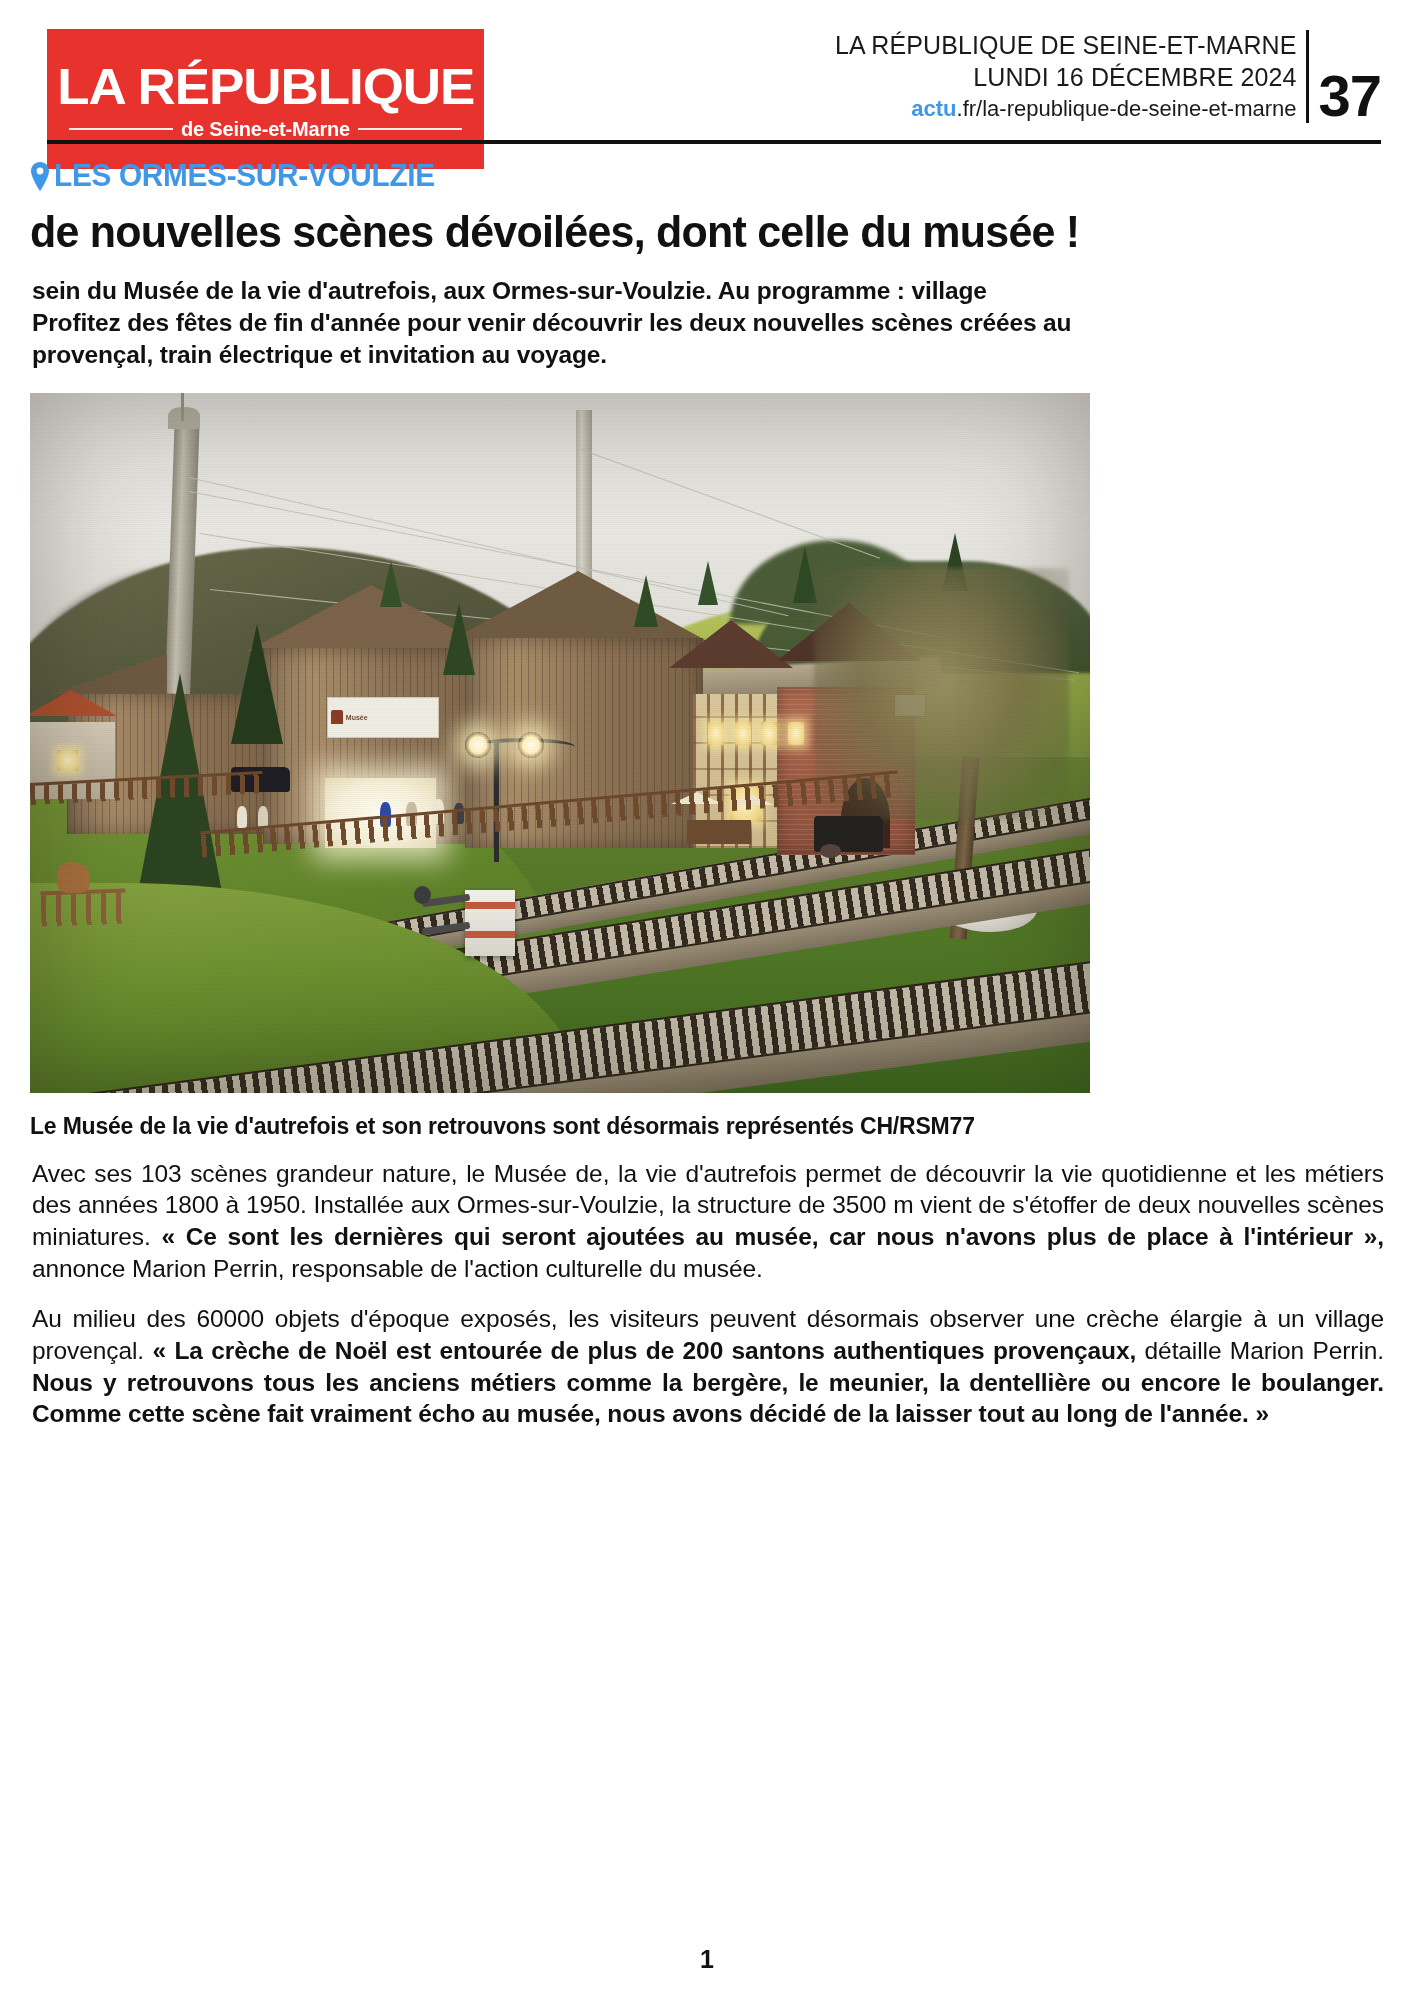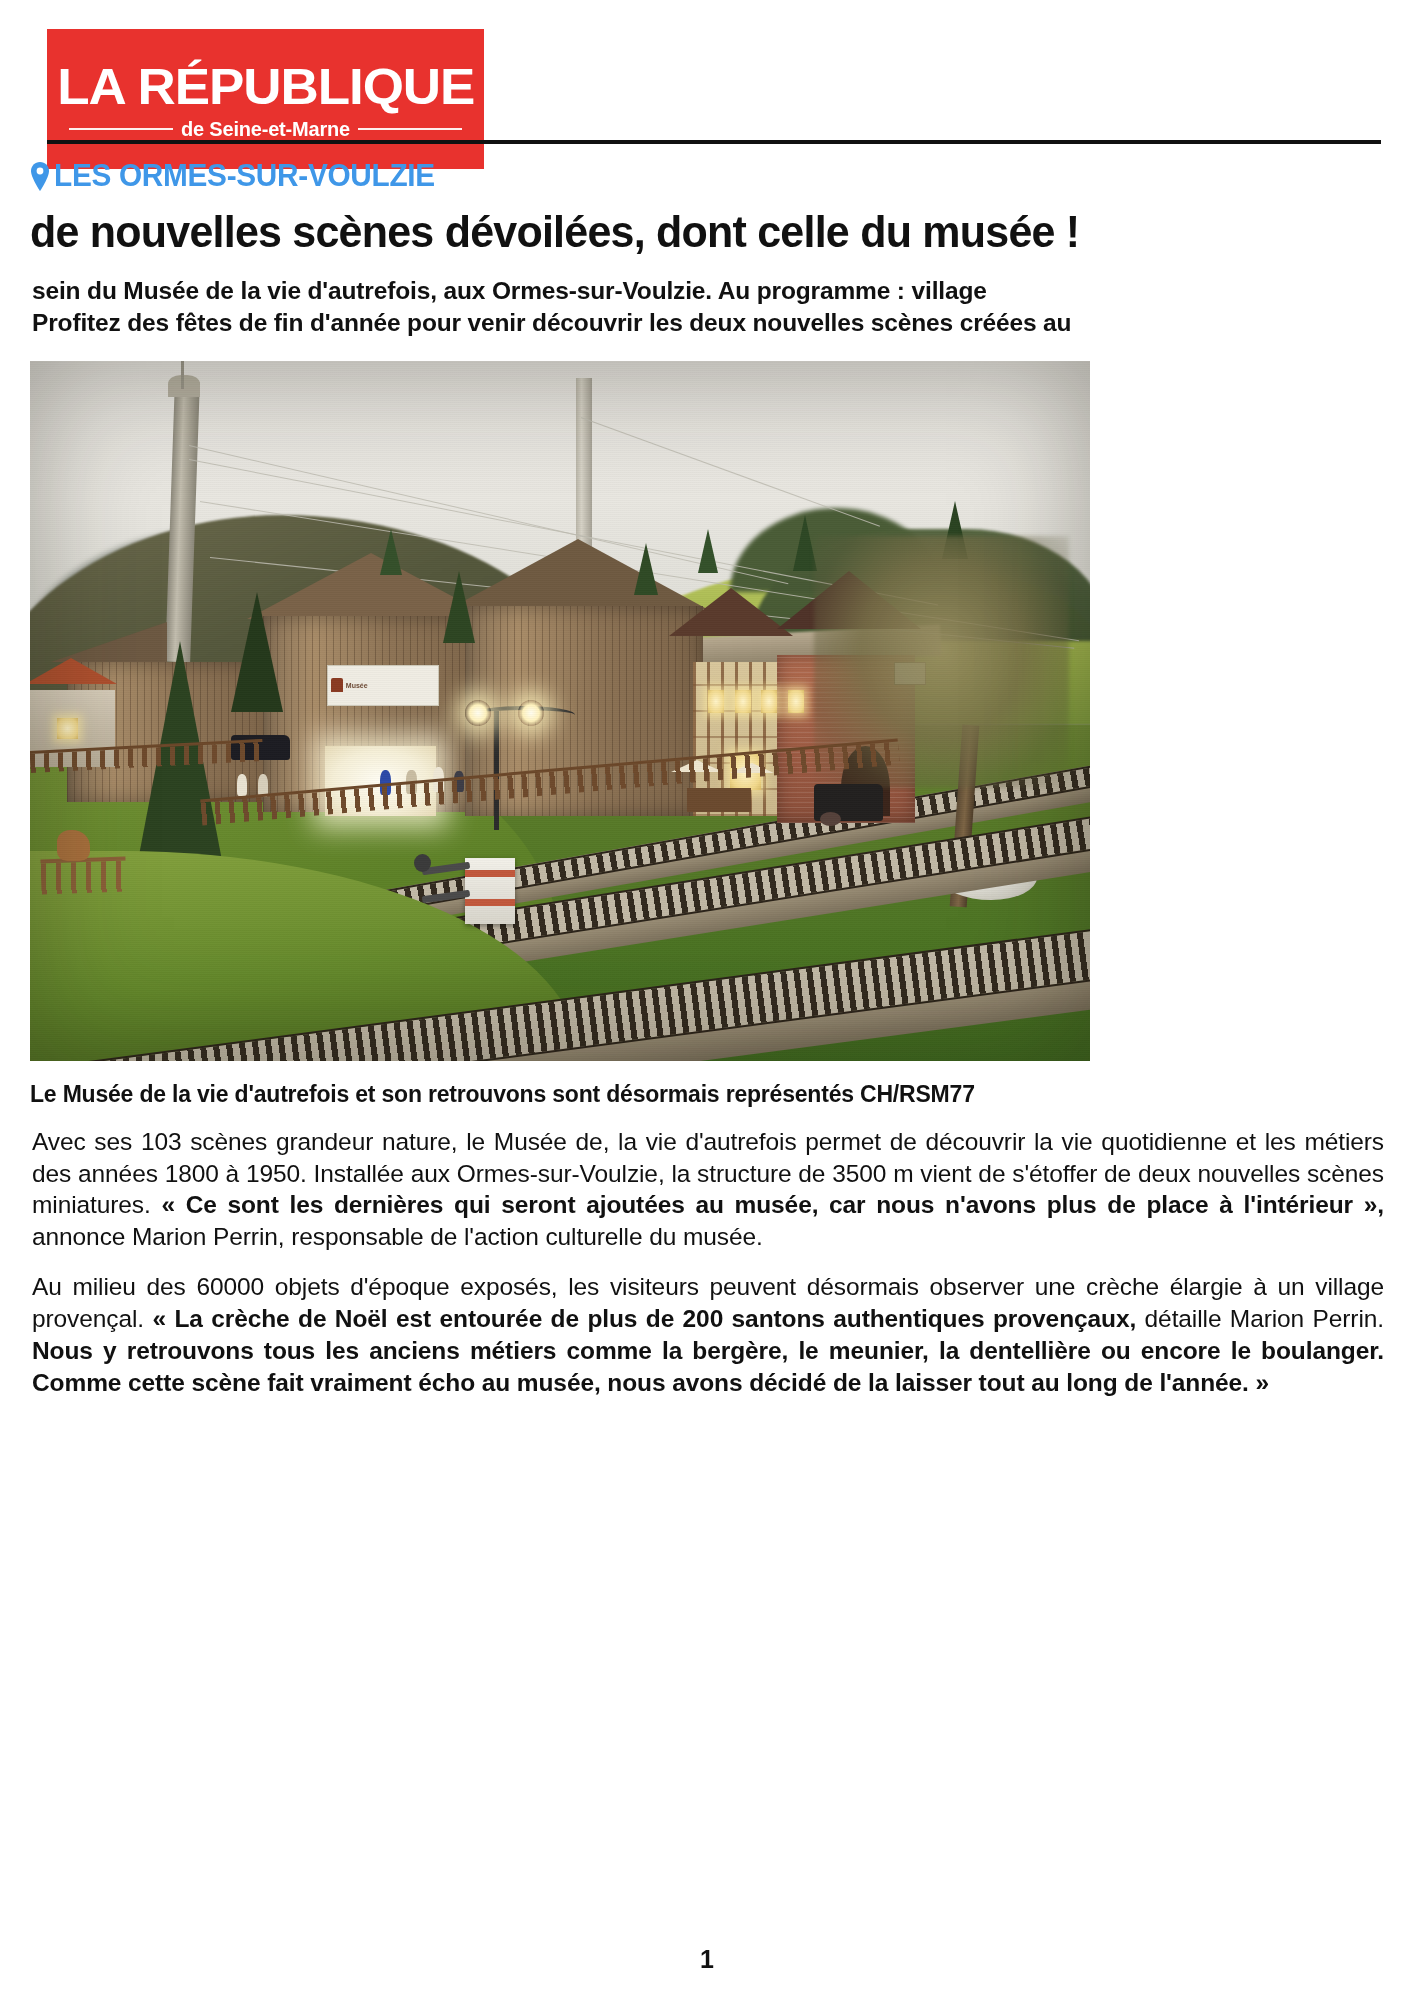--- a/index.html
+++ b/index.html
@@ -512,39 +512,51 @@
 
   <div class="logo-box">
     <div class="logo-main">LA RÉPUBLIQUE</div>
     <div class="logo-sub-wrap">
       <span class="logo-rule"></span>
       <span class="logo-sub">de Seine-et-Marne</span>
       <span class="logo-rule"></span>
     </div>
   </div>
 
+  <div class="head-right">
+    <div class="head-lines">
+      <div class="head-line1">LA RÉPUBLIQUE DE SEINE-ET-MARNE</div>
+      <div class="head-line2">LUNDI 16 DÉCEMBRE 2024</div>
+      <div class="head-line3">
+        <span class="actu">actu</span><span>.fr/la-republique-de-seine-et-marne</span>
+      </div>
+    </div>
+    <div class="head-divider"></div>
+    <div class="page-num">37</div>
+  </div>
 
   <div class="header-rule"></div>
 </div>
 
 <div class="locality">
   <svg class="pin" viewBox="0 0 20 29">
     <path d="M10 0C4.9 0 1 3.9 1 8.9c0 6.6 9 20.1 9 20.1s9-13.5 9-20.1C19 3.9 15.1 0 10 0z" fill="#3f97e8"></path>
     <circle cx="10" cy="9" r="3.4" fill="#ffffff"></circle>
   </svg>
   <div class="locality-text">LES ORMES-SUR-VOULZIE</div>
 </div>
 
 <div class="title-block">
   <div class="headline-b">de nouvelles scènes dévoilées, dont celle du musée !</div>
 </div>
 
 <div class="standfirst">
   <span>sein du Musée de la vie d'autrefois, aux Ormes-sur-Voulzie. Au programme : village</span>
   <span>Profitez des fêtes de fin d'année pour venir découvrir les deux nouvelles scènes créées au</span>
+  <span>provençal, train électrique et invitation au voyage.</span>
 </div>
 
 <div class="photo">
 
   <div class="ph-layer sky"></div>
   <div class="ph-layer hill-far-l"></div>
   <div class="ph-layer hill-far-r"></div>
   <div class="ph-layer field-r2"></div>
   <div class="ph-layer field-r"></div>
   <div class="ph-layer mtn-main"></div>

